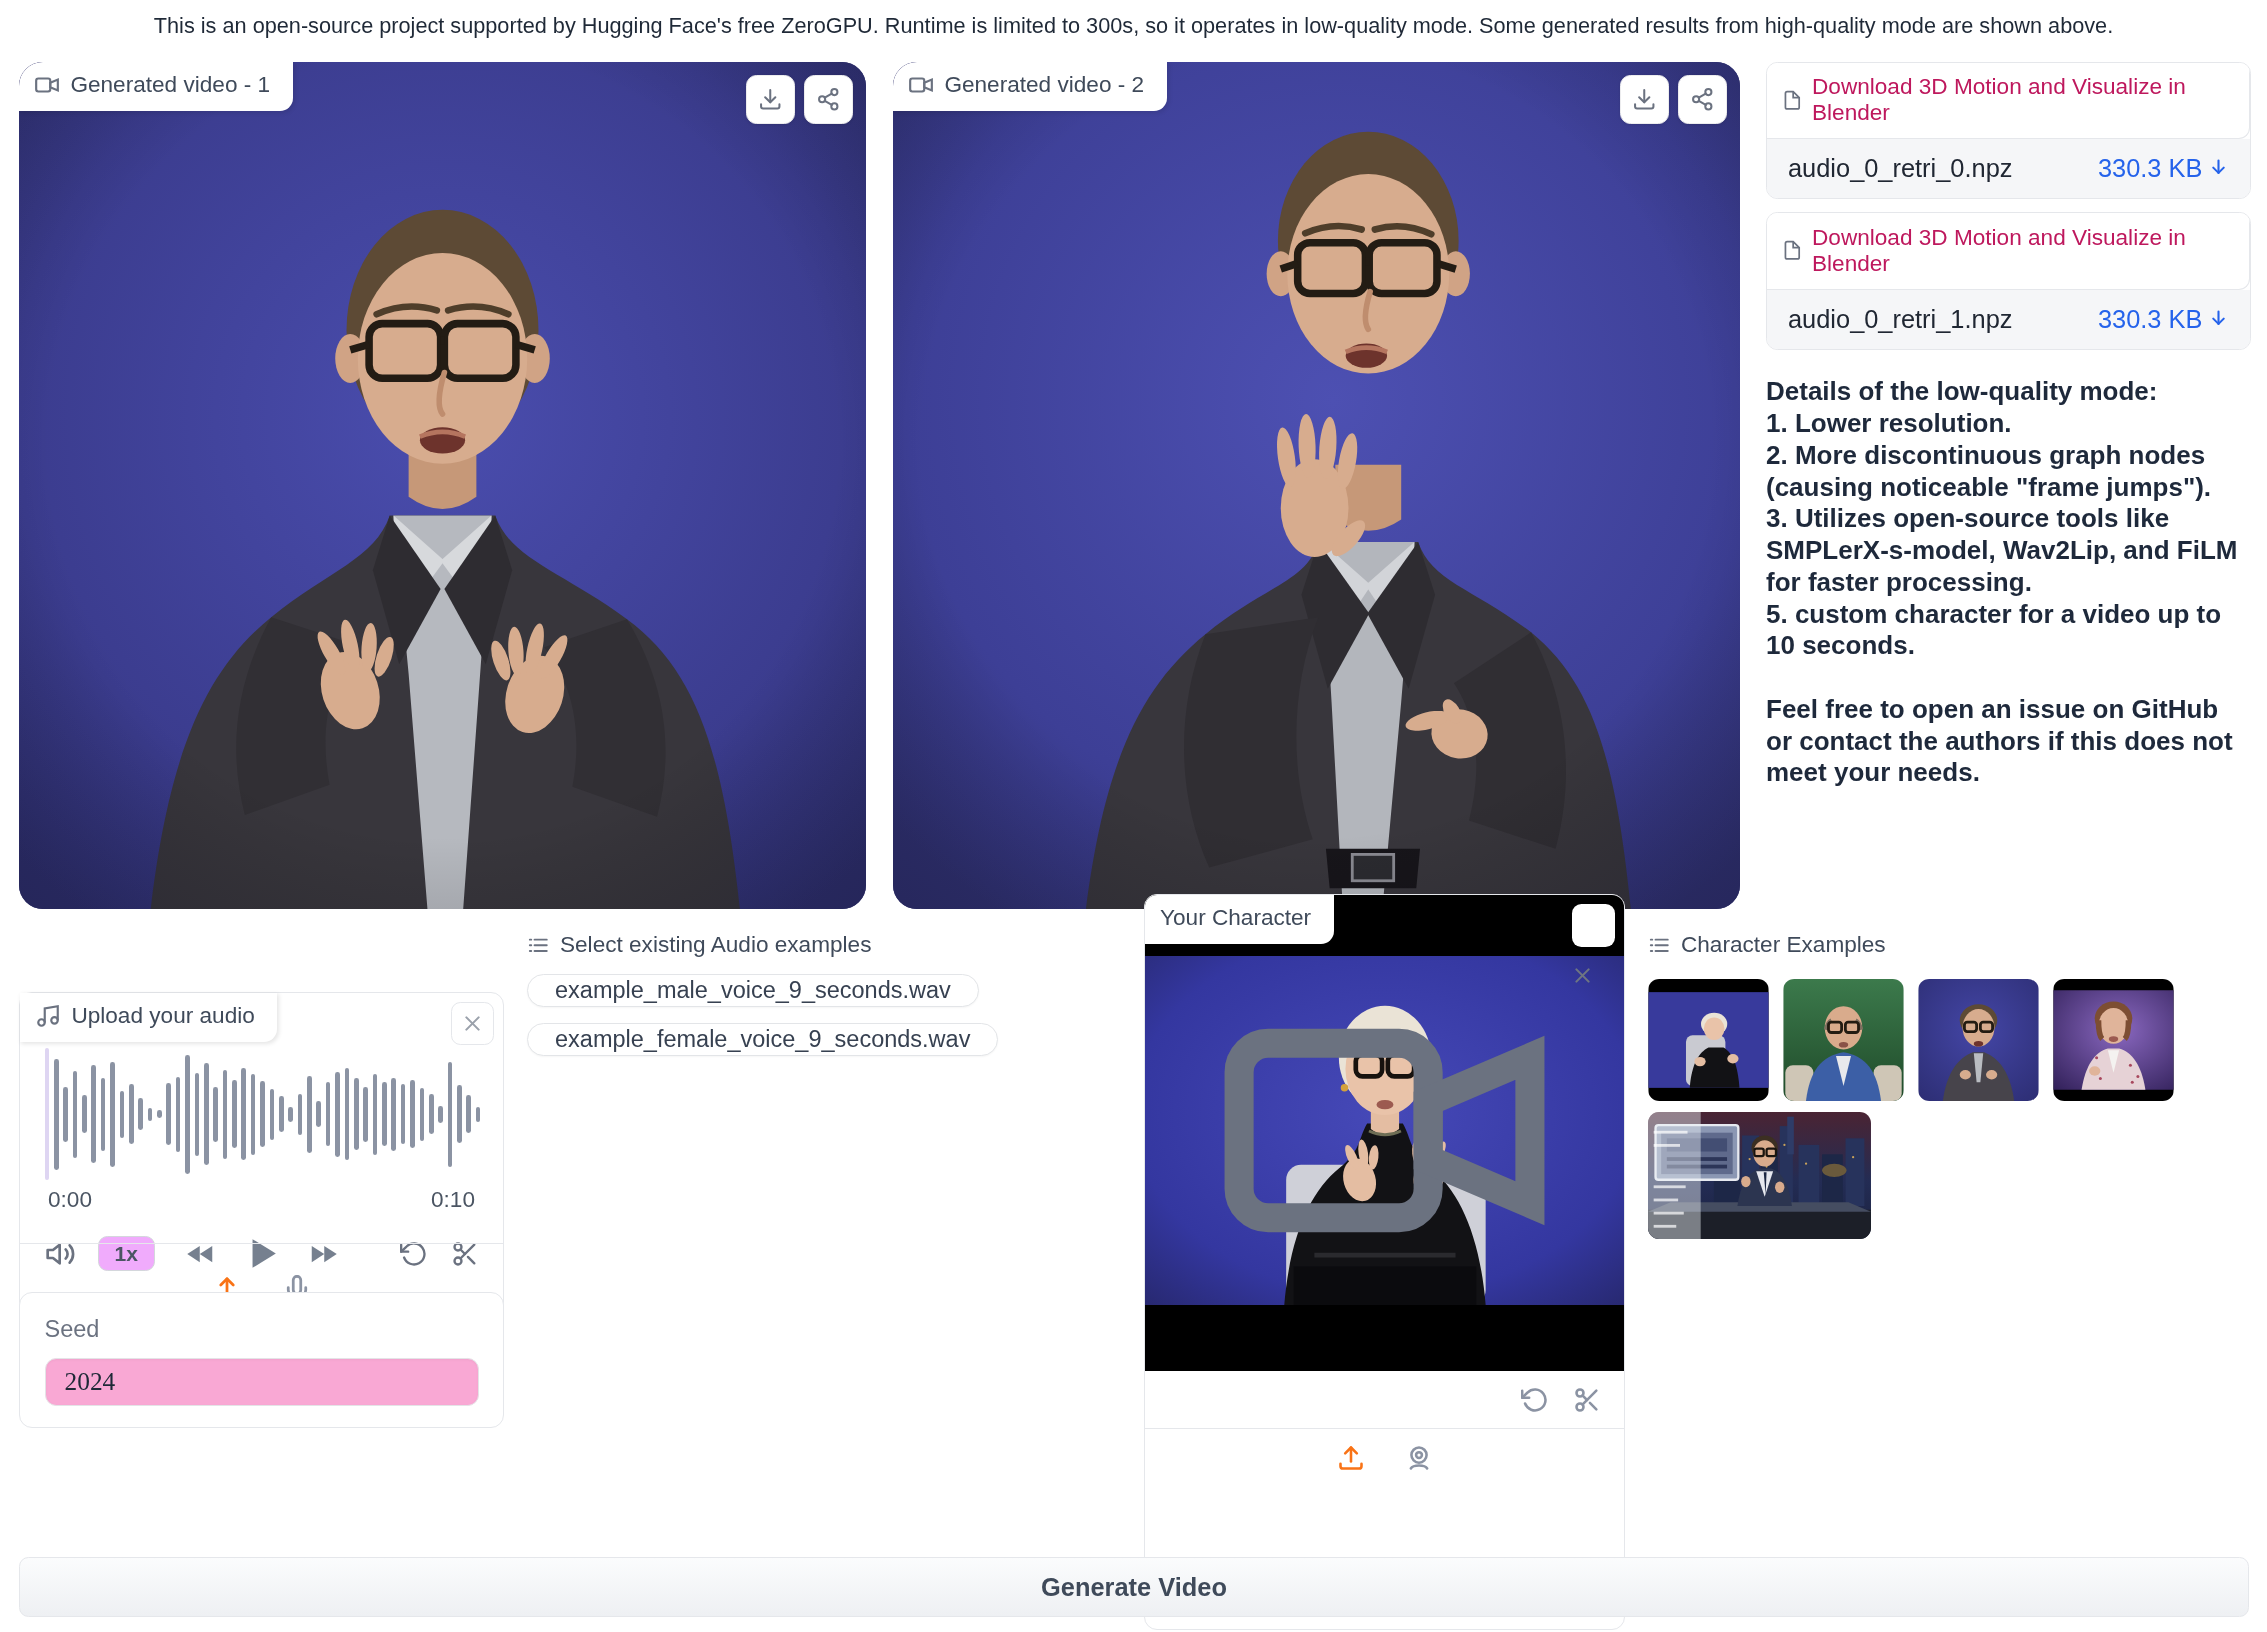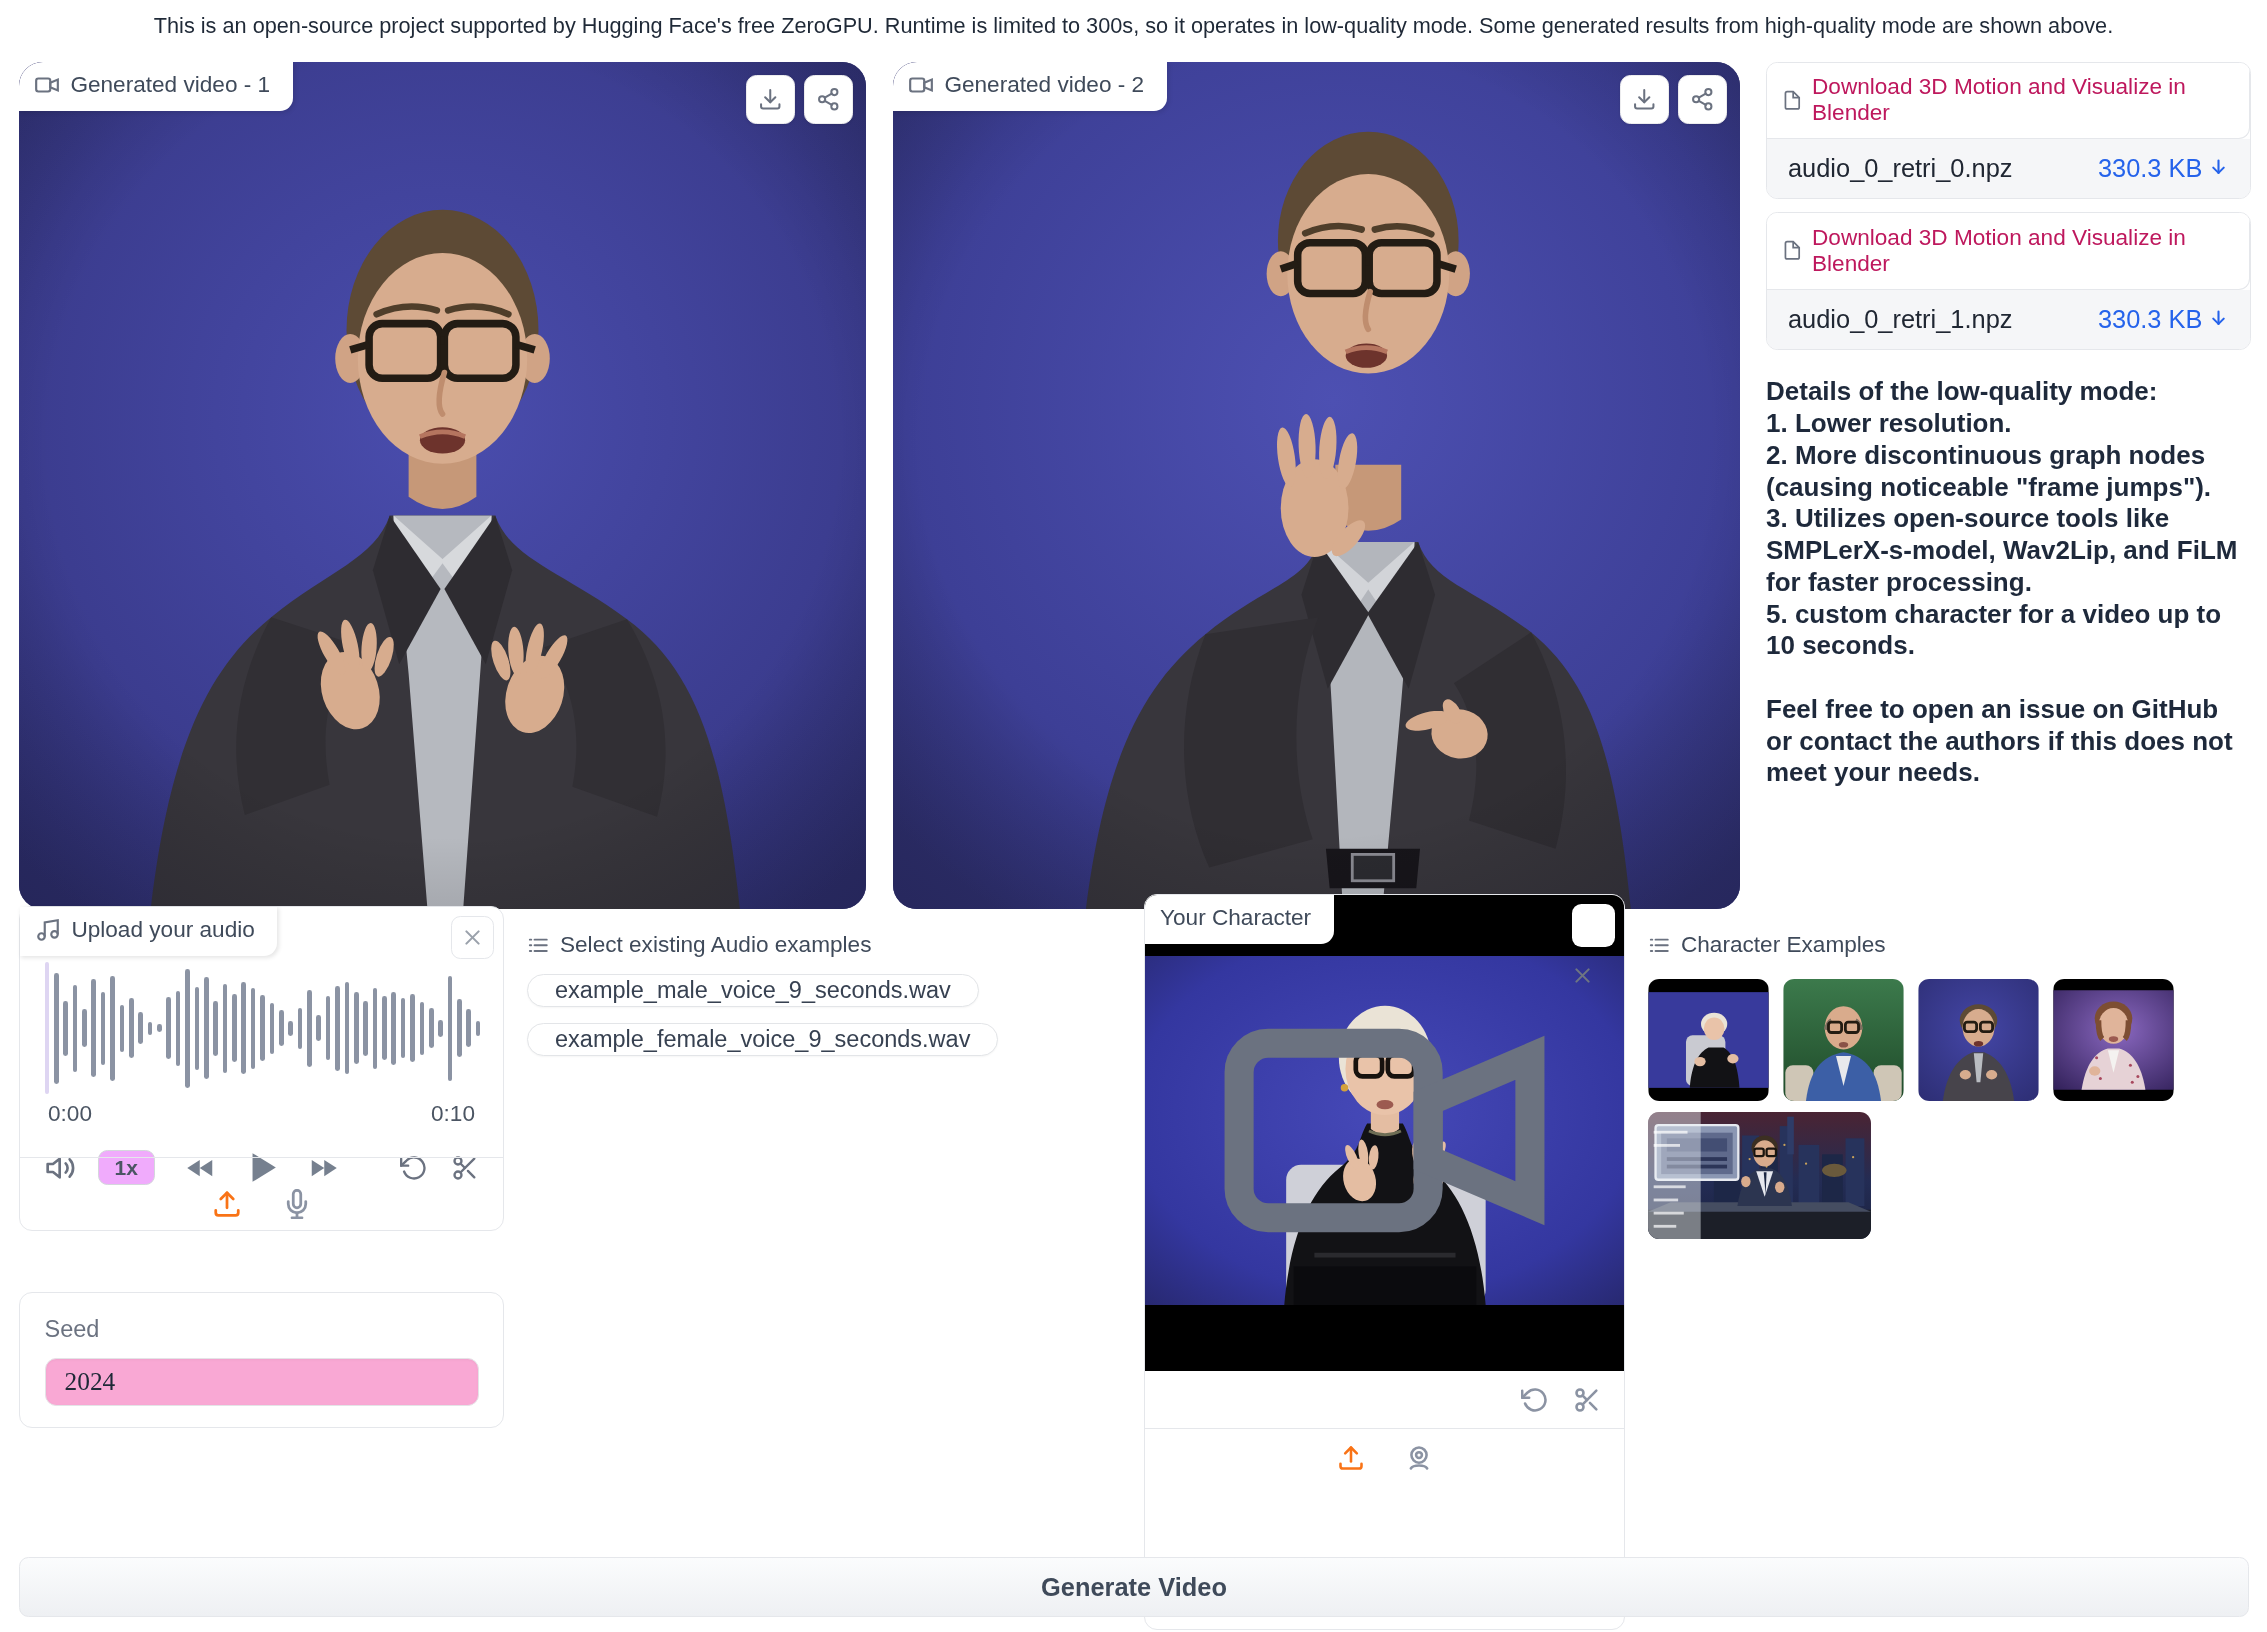--- a/index.html
+++ b/index.html
@@ -39,21 +39,21 @@
   .file-name { font-size:25.4px; color:#202733; }
   .file-size { display:flex; align-items:center; gap:5.6px; font-size:25.4px; color:#2563eb; cursor:pointer; }
   .file-size svg { width:21px; height:21px; stroke:#2563eb; fill:none; stroke-width:2.4;
                    stroke-linecap:round; stroke-linejoin:round; }
 
   .details { margin-top:26px; font-size:26px; font-weight:700; color:#1e293b; line-height:1.22; }
   .details .details-line { min-height:32px; }
 
   
   .card { position:absolute; background:#fff; border:0.9px solid #e5e7eb; border-radius:13px; }
-  .audio-card { left:19px; top:906px; width:485px; height:325px; }
+  .audio-card { left:19px; top:992px; width:485px; height:325px; }
   .close-btn { position:absolute; top:9.4px; right:9.4px; width:43px; height:43px;
                border:0.9px solid #e5e7eb; border-radius:9.4px; background:#fff; cursor:pointer;
                display:flex; align-items:center; justify-content:center; }
   .close-btn svg { width:21px; height:21px; stroke:#9aa1ab; stroke-width:2.4; stroke-linecap:round; }
 
   .waveform { position:absolute; left:24.5px; right:24.5px; top:55px; height:132px;
               display:flex; align-items:center; gap:4.7px; cursor:pointer; }
   .playhead { width:4.7px; height:132px; background:#ded5f2; border-radius:1.9px; flex:0 0 auto; }
   .wbar { width:4.7px; background:#8b93a3; border-radius:2.4px; flex:0 0 auto; }
 

